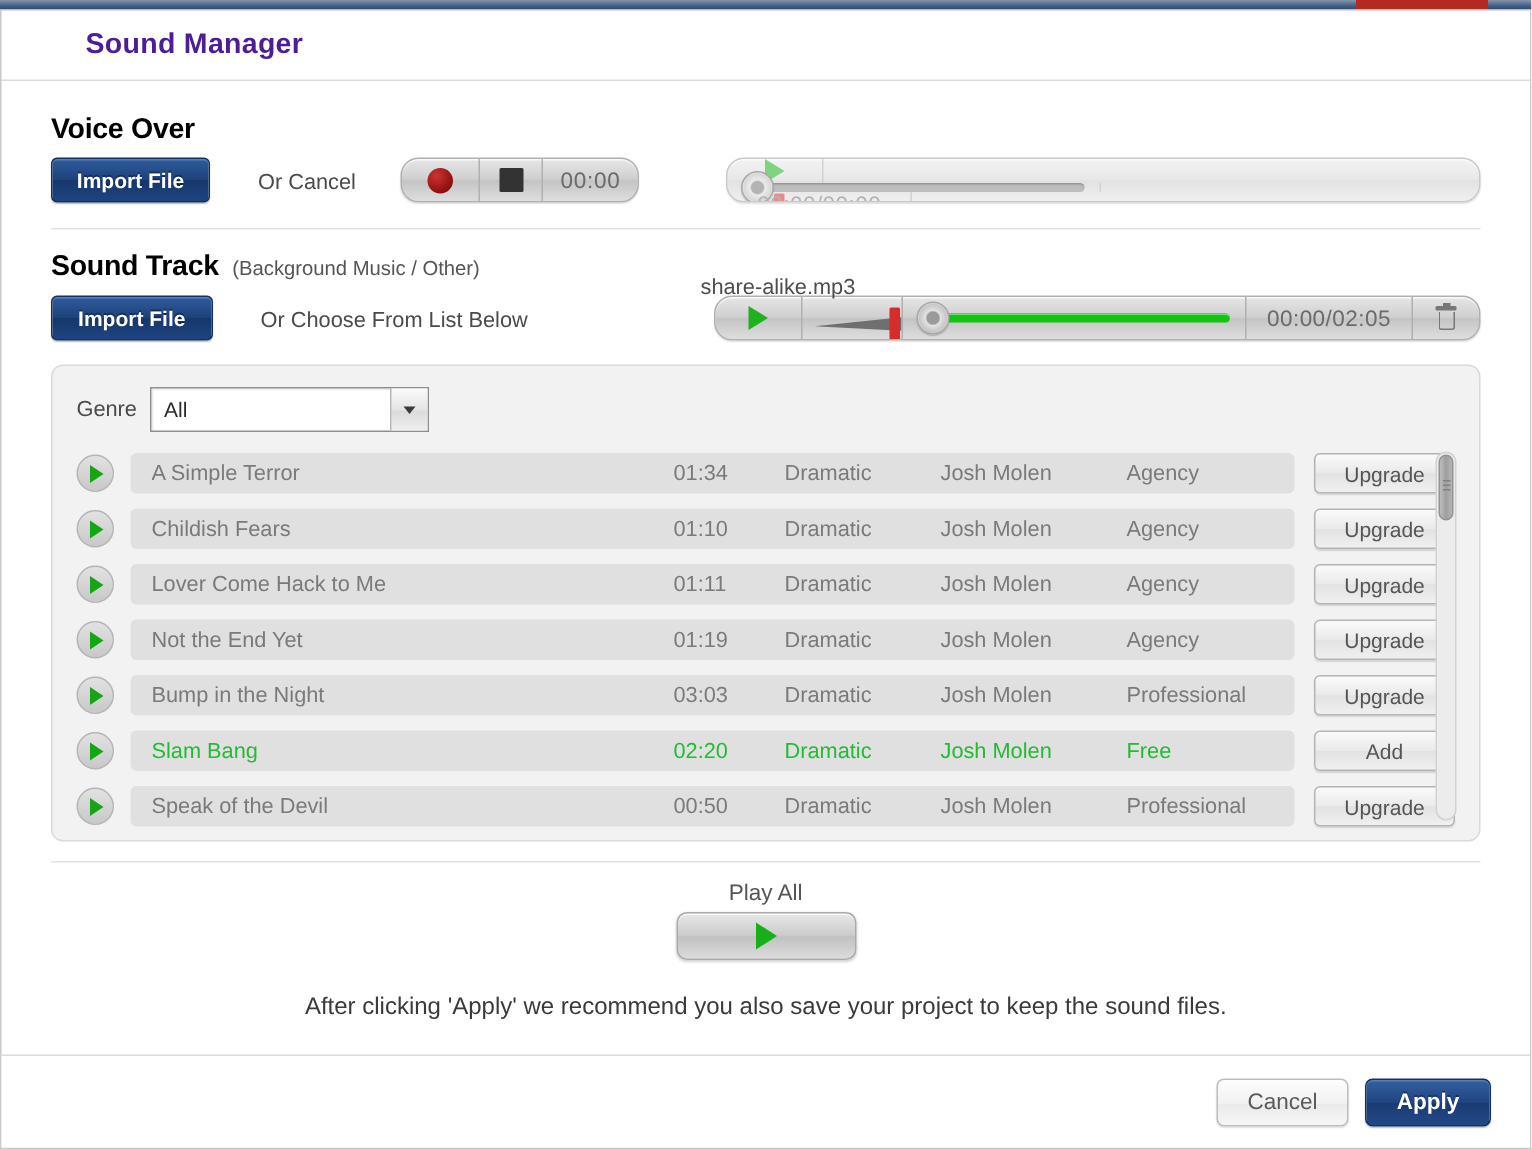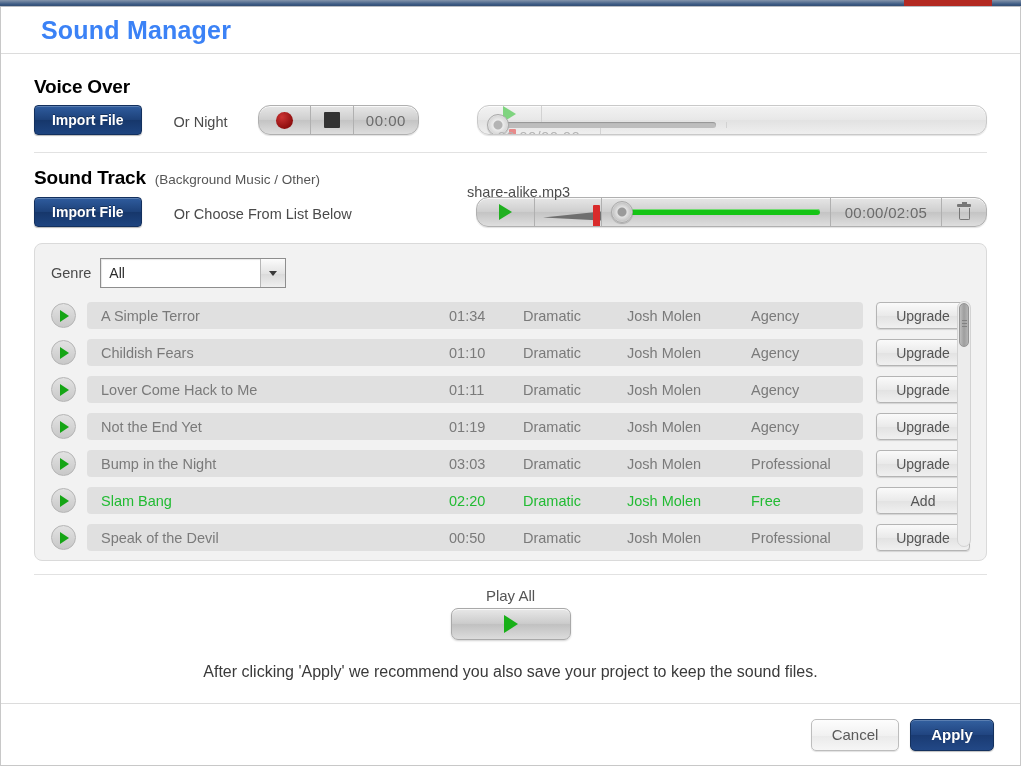--- a/index.html
+++ b/index.html
@@ -21,21 +21,21 @@
     overflow:hidden; }
   #browser-sliver .seg { position:absolute; top:0; height:7px; }
   #sliver-red { background:#b32a22; }
   #sliver-grayline { position:absolute; left:0; top:6px; width:1021px; height:2px; background:#b9bcc1; }
 
   
   #modal { position:absolute; left:0; top:7px; width:1021px; height:759px;
            background:#ffffff; border:1px solid #c8c8c8; border-top:none; }
 
   #titlebar { height:47px; border-bottom:1px solid #dcdcdc; display:flex; align-items:center; }
-  #dialog-title { font-size:25px; font-weight:bold; color:#3b82f6; padding-left:40px; letter-spacing:.2px; }
+  #dialog-title { font-size:19px; font-weight:bold; color:#4c1d95; padding-left:56px; letter-spacing:.2px; }
 
   #body { padding:0 33px; }
 
   .sec-head { font-size:19px; font-weight:bold; color:#000; letter-spacing:-.2px; }
   .sec-sub  { font-size:13.5px; color:#555; font-weight:normal; margin-left:9px; }
 
   .row { display:flex; align-items:flex-end;gap:20px; }
 
   
   .btn-blue {
@@ -194,21 +194,21 @@
     <div id="dialog-title">Sound Manager</div>
   </div>
 
   <div id="body">
 
     <div style="height:22px"></div>
     <div class="sec-head">Voice Over</div>
 
     <div class="row" style="margin-top:7px;">
       <div class="btn-blue">Import File</div>
-      <div class="lbl-or" style="padding-bottom:5px;">Or Night</div>
+      <div class="lbl-or" style="padding-bottom:5px;">Or Cancel</div>
 
       <div class="pill" style="margin-left:10px;">
         <div class="pcell" style="width:57px;">
           <div class="rec-dot"></div>
         </div>
         <div class="pcell" style="width:46px;">
           <div class="stop-sq"></div>
         </div>
         <div class="pcell" style="width:69px;">
           <span class="timer">00:00</span>

